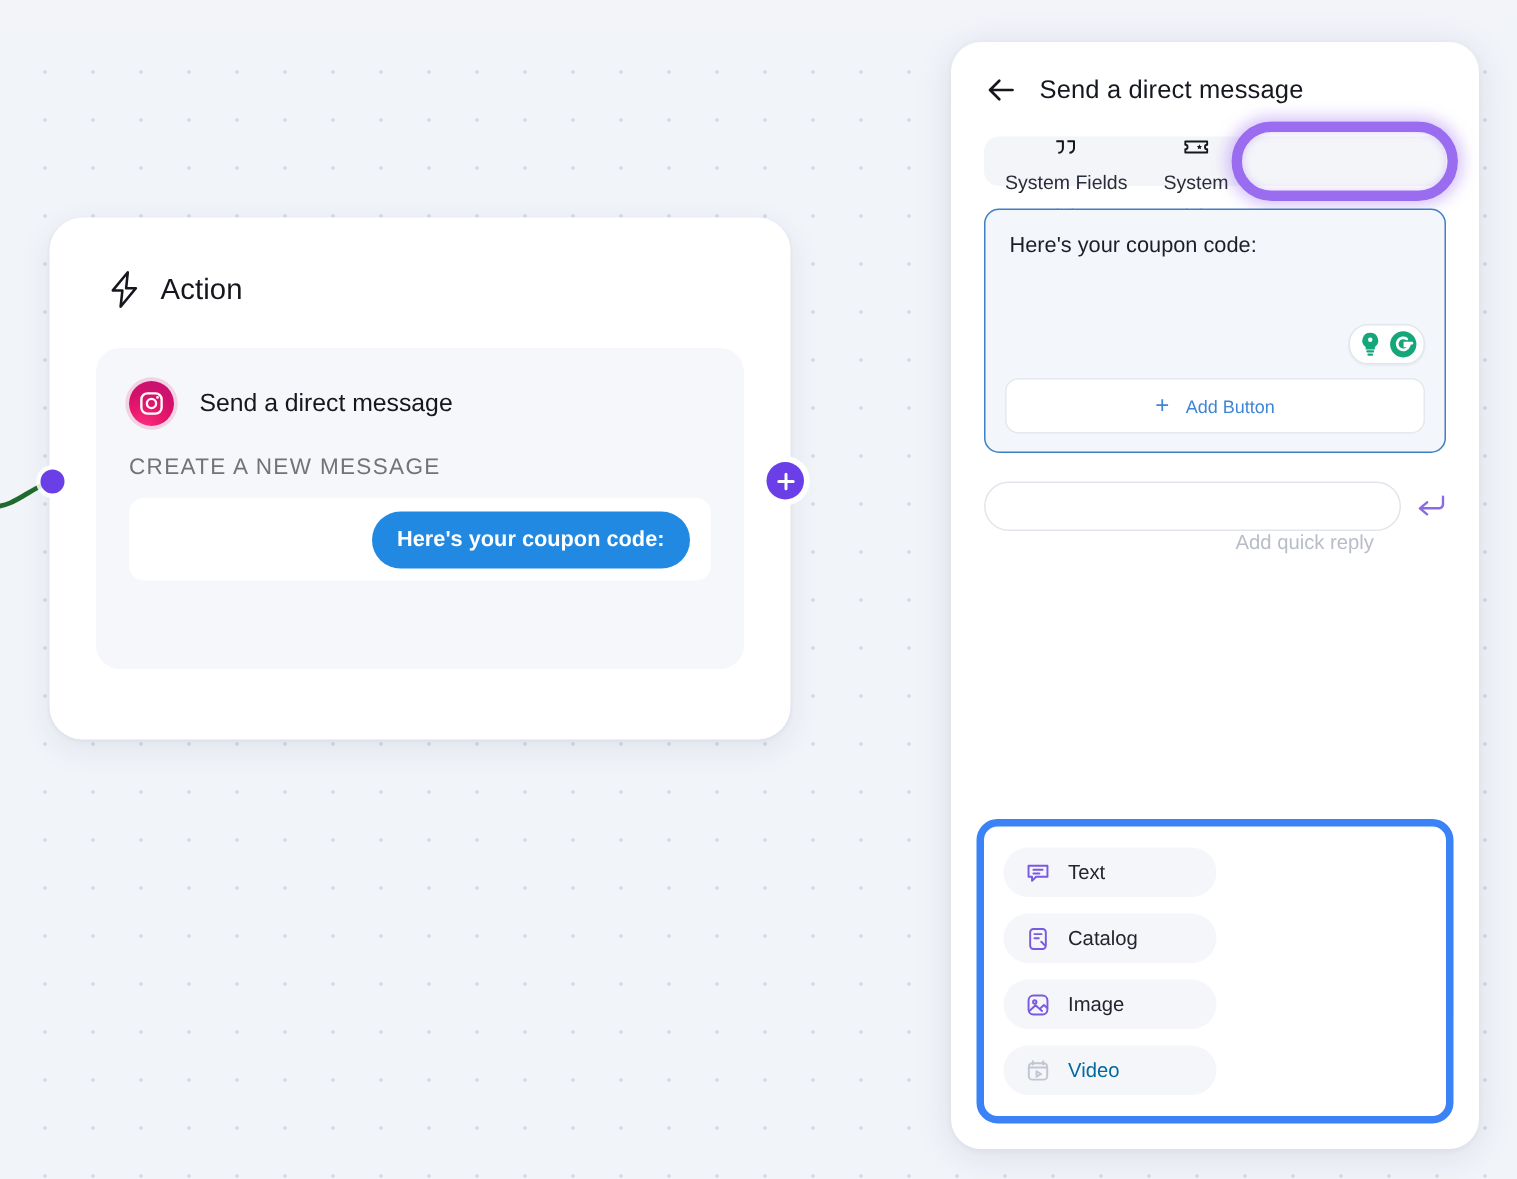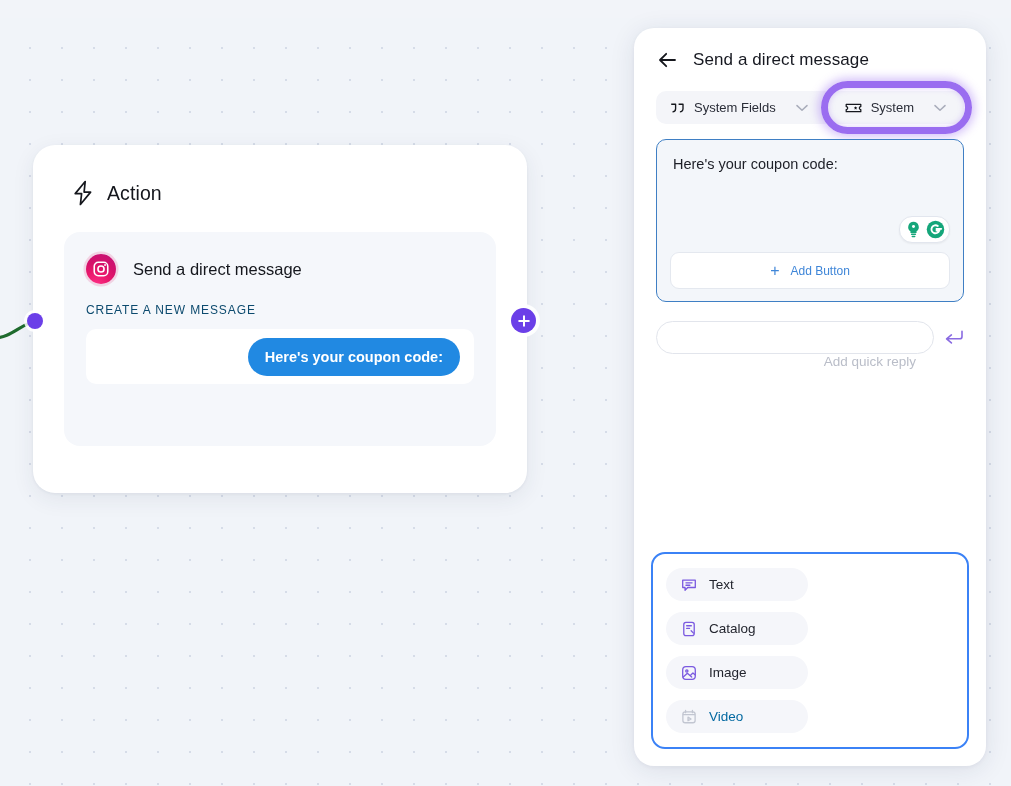--- a/index.html
+++ b/index.html
@@ -42,22 +42,22 @@
   }
   .ig-row { display:flex; align-items:center; gap:17px; }
   .ig-icon {
     width:30px; height:30px; border-radius:50%; flex:none;
     background:radial-gradient(circle at 32% 106%, #ff2f86 0%, #e8176b 38%, #d6116a 60%, #c21177 100%);
     display:flex; align-items:center; justify-content:center;
     box-shadow:0 0 0 2.5px rgba(226,23,107,.16);
   }
   .ig-row .label { font-size:16.5px; color:#15171d; }
   .create-label {
-    margin-top:19px; font-size:12px; letter-spacing:.9px;
-    color:#0c4a6e; text-transform:uppercase;
+    margin-top:19px; font-size:15px; letter-spacing:.9px;
+    color:#737373; text-transform:uppercase;
   }
   .msg-strip {
     margin-top:12px; background:#ffffff; border-radius:10px;
     height:55px; display:flex; align-items:center; justify-content:flex-end;
     padding-right:14px;
   }
   .msg-bubble {
     background:#2189e2; color:#fff; font-size:14.5px; font-weight:bold;
     border-radius:19px; padding:11px 17px; white-space:nowrap;
   }
@@ -84,21 +84,21 @@
   #back-arrow { cursor:pointer; display:flex; }
 
   
   #toolbar {
     margin:21px 22px 0 22px; height:33px; background:#f4f5f9;
     border-radius:10px; display:flex; align-items:center;
     position:relative;
   }
   .tool-item {
     display:flex; align-items:center; gap:9px; height:33px;
-    padding:0 0 0 14px; cursor:pointer; position:relative;
+    padding:0 0 0 14px; cursor:pointer; position:relative;flex-direction:column;
   }
   .tool-item .tlabel { font-size:13px; color:#2a2d38; white-space:nowrap; }
   .chev { margin:0 13px 0 11px; display:flex; }
   #rewards-item { margin-left:10px; }
   #rewards-highlight {
     position:absolute; left:165px; top:-10px; width:151px; height:53px;
     border:7px solid #9a6df0; border-radius:27px;
     box-shadow:0 0 10px 3px rgba(154,109,240,.42), inset 0 0 6px rgba(154,109,240,.35);
     pointer-events:none;
   }
@@ -132,21 +132,21 @@
   #quick-reply {
     flex:1; height:33px; border:1px solid #e2e5ec; border-radius:17px;
     background:#fff; display:flex; align-items:center; justify-content:flex-end;
     padding-right:17px; cursor:text;
   }
   #quick-reply .qr-placeholder { font-size:13.5px; color:#b9bdc8;margin-top:48px; }
 
   
   #type-picker {
     position:absolute; left:17px; right:17px; bottom:17px;
-    border:2px solid #3b82f6; border-radius:14px; background:#fff;
+    border:5px solid #3b82f6; border-radius:14px; background:#fff;
     padding:14px 13px; display:flex; flex-wrap:wrap; gap:11px 11px;
   }
   .type-btn {
     width:142px; height:33px; border-radius:17px; background:#f5f6fa;
     display:flex; align-items:center; gap:11px; padding-left:14px;
     cursor:pointer;
   }
   .type-btn .tname { font-size:13.5px; color:#23252e; }
   .type-btn.disabled { cursor:default; }
   .type-btn.disabled .tname { color:#0369a1; }

